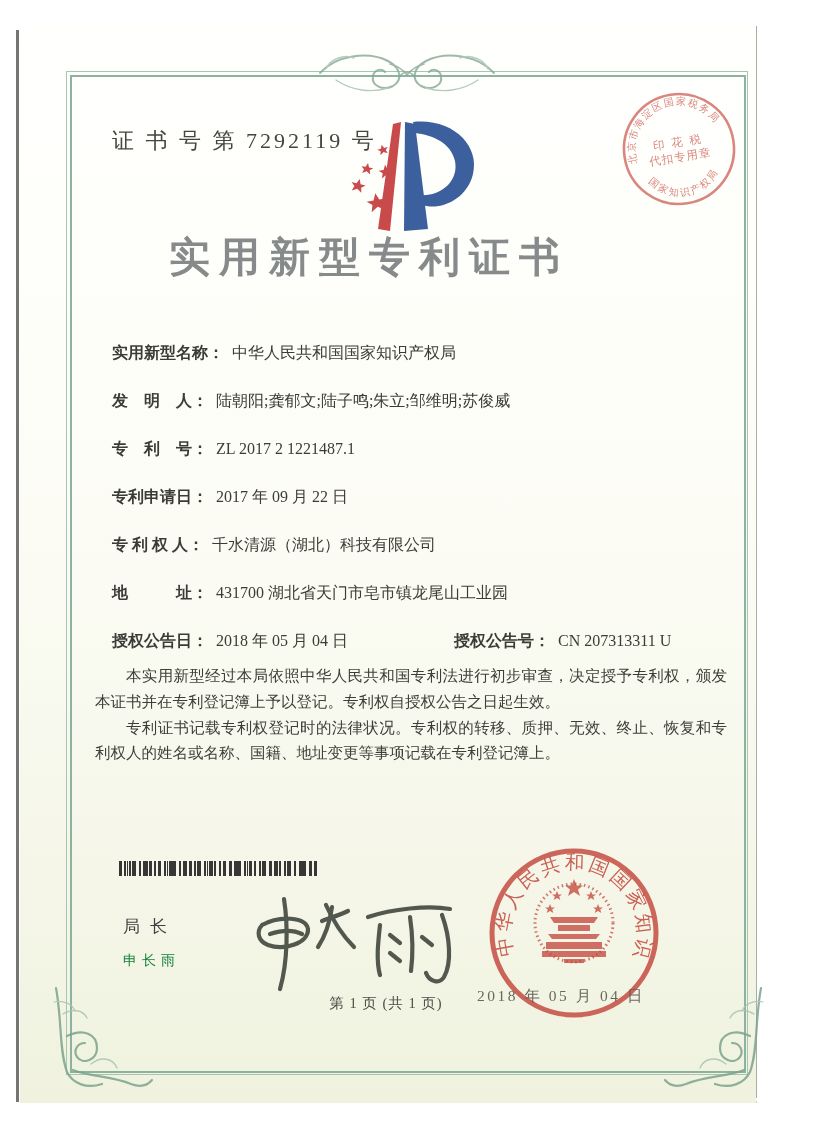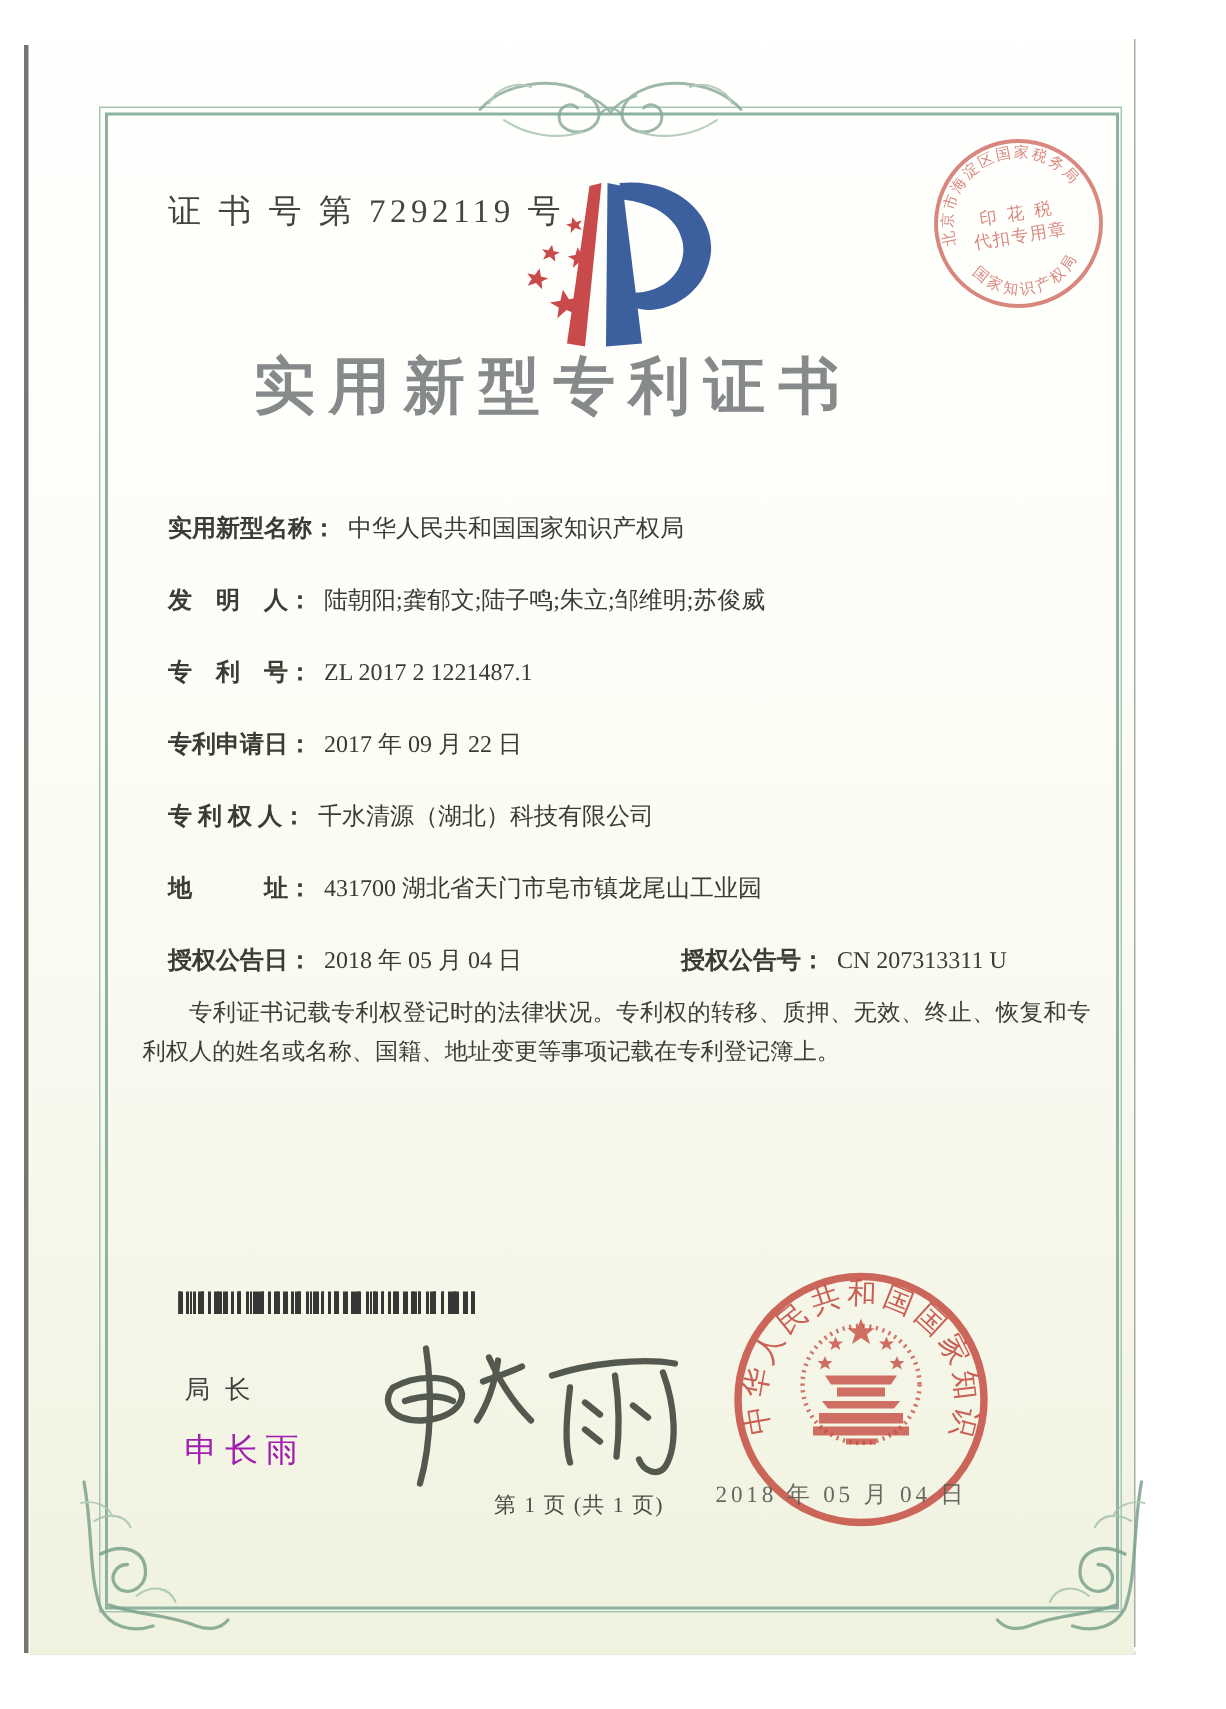--- a/index.html
+++ b/index.html
@@ -44,21 +44,21 @@
   
   .barcode{
     position:absolute;left:119px;top:861px;width:198px;height:15px;
     background:
       repeating-linear-gradient(90deg,#1d1d1d 0 2px,transparent 2px 5px),
       repeating-linear-gradient(90deg,#1d1d1d 0 1px,transparent 1px 8px),
       repeating-linear-gradient(90deg,#1d1d1d 0 3px,transparent 3px 13px);
     opacity:.88;
   }
   .signer-title{position:absolute;left:123px;top:915px;font-size:17px;letter-spacing:10px;color:#404040;}
-  .signer-name{position:absolute;left:123px;top:952px;font-size:22px;letter-spacing:5px;color:#a21caf;}
+  .signer-name{position:absolute;left:123px;top:952px;font-size:14px;letter-spacing:5px;color:#15803d;}
   .signature{position:absolute;left:232px;top:877px;width:230px;height:118px;}
   .seal-date{position:absolute;left:477px;top:986px;font-size:15.5px;letter-spacing:2.5px;
              color:rgba(92,92,82,.92);z-index:5;}
   .office-seal{position:absolute;left:484px;top:843px;width:180px;height:180px;z-index:4;opacity:.9;}
   .tax-stamp{position:absolute;left:616px;top:86px;width:126px;height:126px;transform:rotate(-9deg);opacity:.8;}
   .footer{position:absolute;left:66px;top:994px;width:640px;text-align:center;
           font-size:14.5px;letter-spacing:1px;color:#4c4c45;}
   svg{display:block;}
 </style>
 </head>
@@ -149,20 +149,21 @@
     <div class="frow">
       <span class="flabel">地　　　址：</span><span class="fvalue">431700 湖北省天门市皂市镇龙尾山工业园</span>
     </div>
     <div class="frow">
       <span class="flabel">授权公告日：</span><span class="fvalue">2018 年 05 月 04 日</span>
       <span class="flabel g2">授权公告号：</span><span class="fvalue">CN 207313311 U</span>
     </div>
   </div>
 
   <div class="paras">
+    <p>本实用新型经过本局依照中华人民共和国专利法进行初步审查，决定授予专利权，颁发本证书并在专利登记簿上予以登记。专利权自授权公告之日起生效。</p>
     <p>专利证书记载专利权登记时的法律状况。专利权的转移、质押、无效、终止、恢复和专利权人的姓名或名称、国籍、地址变更等事项记载在专利登记簿上。</p>
   </div>
 
   <div class="barcode"></div>
 
   <div class="signer-title">局长</div>
   <div class="signer-name">申长雨</div>
 
   <svg class="signature" viewBox="0 0 230 118">
     <g fill="none" stroke="#464b43" stroke-width="4.2" stroke-linecap="round" opacity=".92">

